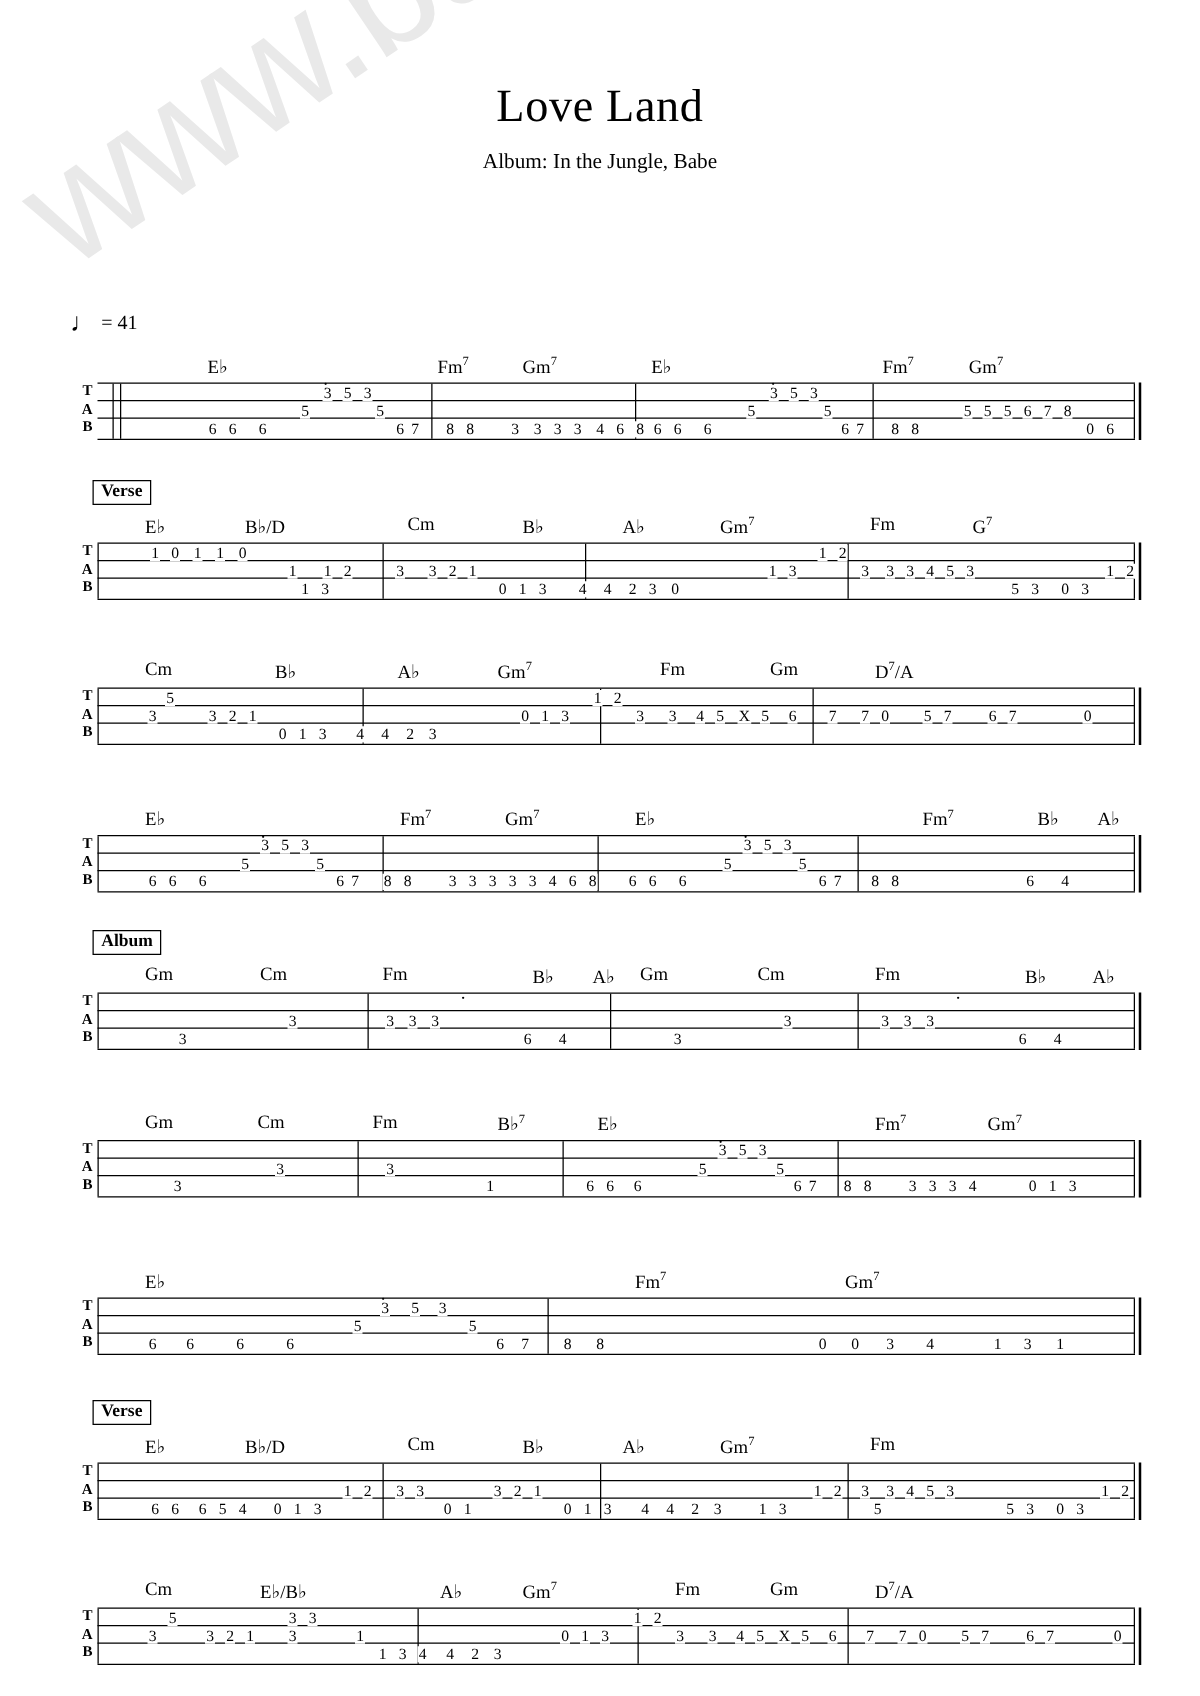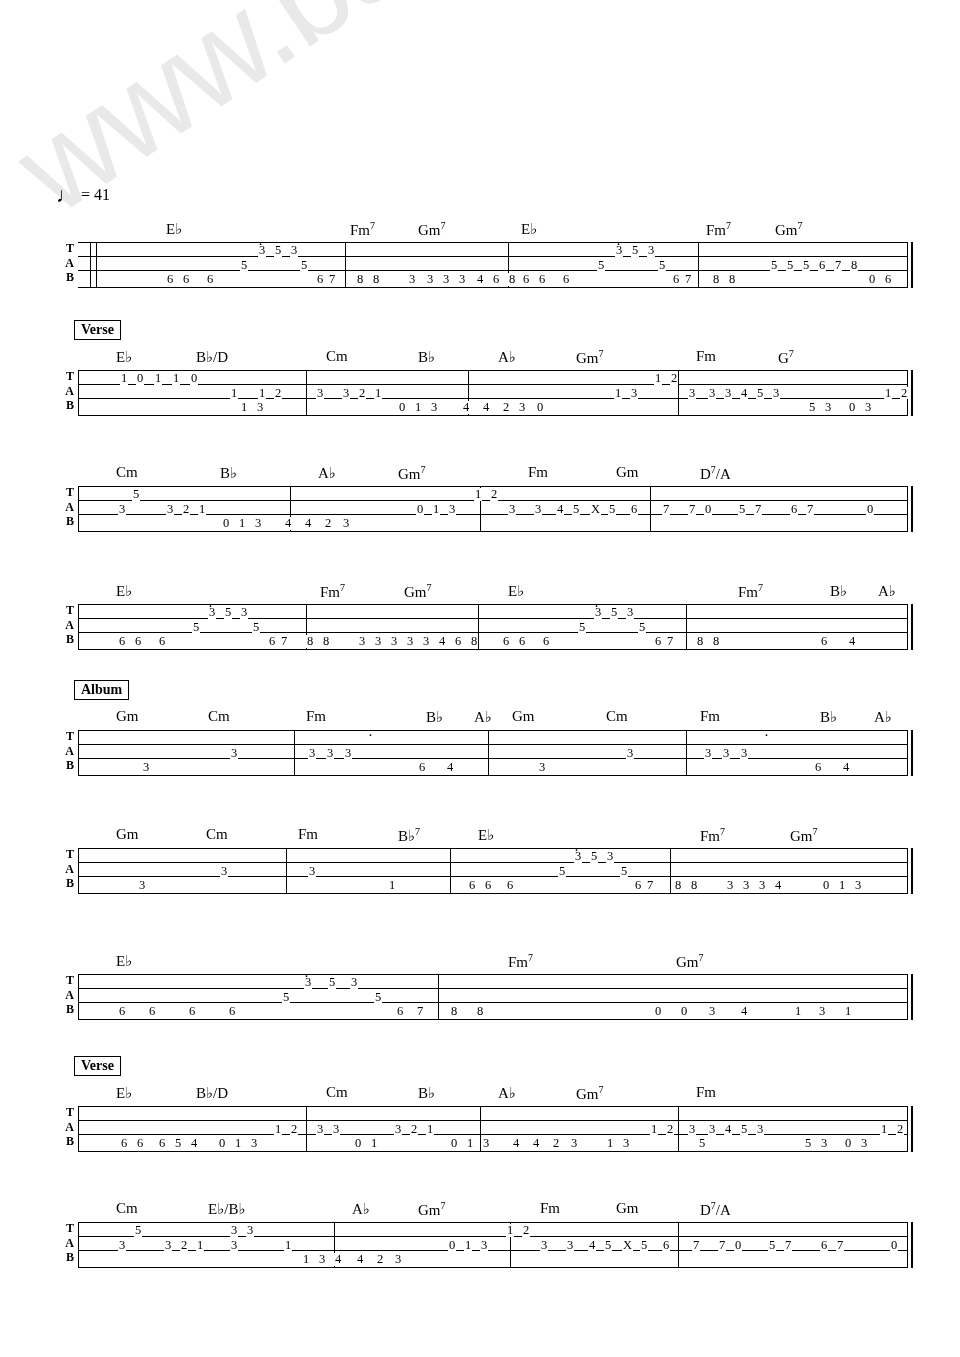--- a/index.html
+++ b/index.html
@@ -131,20 +131,22 @@
     line-height:1;
   }
 </style>
 </head>
 <body>
 
 <div class="watermark">www.basslessons.be</div>
 
 <div class="page">
 
+  <div class="title">Love Land</div>
+  <div class="album">Album: In the Jungle, Babe</div>
 
 
   <div class="tempo">
     <span class="note">♩</span>
     <span>= 41</span>
   </div>
 
   <div id="systems-root">
       <div class="system" style="position: absolute; left: 0px; right: 0px; top: 220px;">
         <div class="chords" style="margin-left: 78px; margin-right: 52px;">

